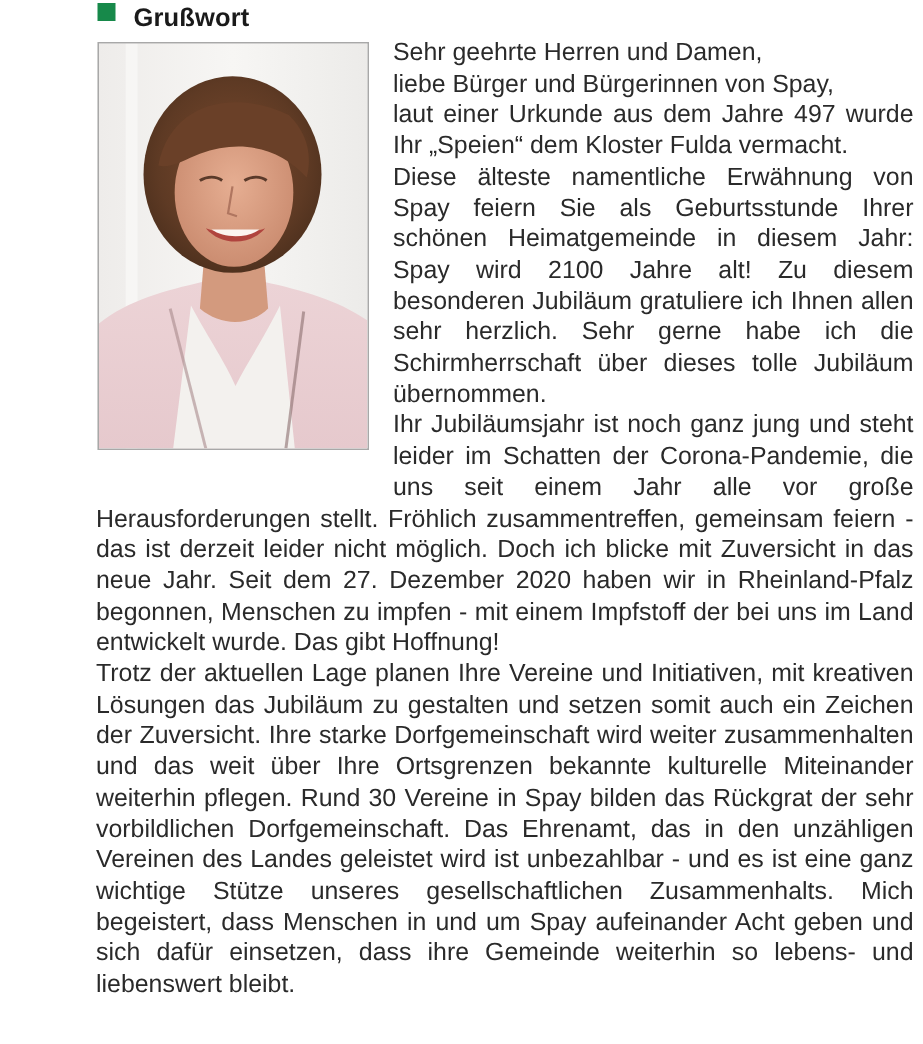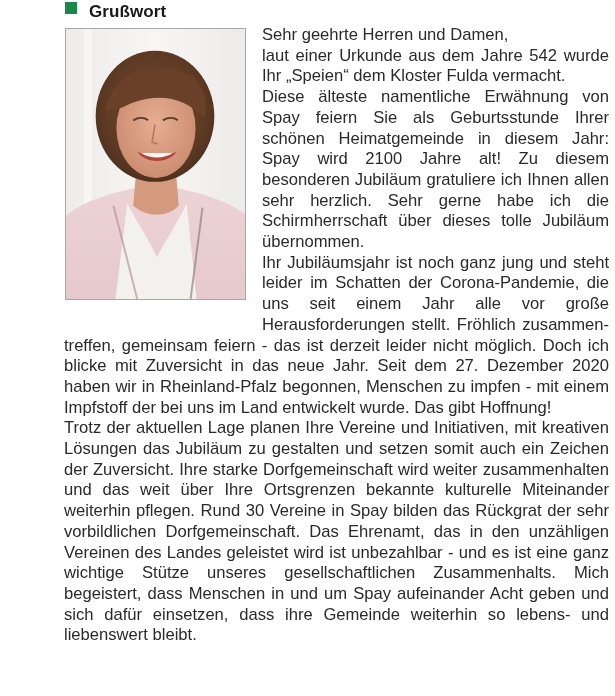--- a/index.html
+++ b/index.html
@@ -123,17 +123,18 @@
     <path d="M90 96 L87 114 L93 116" stroke="#b07660" stroke-width="1.5" fill="none"></path>
 
     <path d="M72 124 C82 136 102 136 112 124 C102 128 82 128 72 124 Z" fill="#b0443e"></path>
     <path d="M76 125 C84 131 100 131 108 125 Z" fill="#fbf4f0"></path>
   </svg>
 </div>
 
 <div class="article">
   <div class="float-spacer"></div>
   <p>Sehr geehrte Herren und Damen,</p>
-  <p>laut einer Urkunde aus dem Jahre 542 wurde Ihr „Speien“ dem Kloster Fulda ver­macht.</p>
+  <p>liebe Bürger und Bürgerinnen von Spay,</p>
+  <p>laut einer Urkunde aus dem Jahre 497 wurde Ihr „Speien“ dem Kloster Fulda ver­macht.</p>
   <p>Diese älteste namentliche Erwähnung von Spay feiern Sie als Geburtsstunde Ihrer schönen Heimatgemeinde in diesem Jahr: Spay wird 2100 Jahre alt! Zu diesem besonderen Jubiläum gratuliere ich Ihnen allen sehr herzlich. Sehr gerne habe ich die Schirmherrschaft über dieses tolle Jubi­läum übernommen.</p>
   <p>Ihr Jubiläumsjahr ist noch ganz jung und steht leider im Schatten der Corona-Pandemie, die uns seit einem Jahr alle vor große Herausforderungen stellt. Fröhlich zusammen­treffen, gemeinsam feiern - das ist derzeit leider nicht möglich. Doch ich blicke mit Zuversicht in das neue Jahr. Seit dem 27. Dezember 2020 haben wir in Rheinland-Pfalz begonnen, Menschen zu impfen - mit einem Impfstoff der bei uns im Land entwickelt wurde. Das gibt Hoffnung!</p>
   <p>Trotz der aktuellen Lage planen Ihre Vereine und Initiativen, mit kre­ativen Lösungen das Jubiläum zu gestalten und setzen somit auch ein Zeichen der Zuversicht. Ihre starke Dorfgemeinschaft wird wei­ter zusammenhalten und das weit über Ihre Ortsgrenzen bekannte kulturelle Miteinander weiterhin pflegen. Rund 30 Vereine in Spay bilden das Rückgrat der sehr vorbildlichen Dorfgemeinschaft. Das Ehrenamt, das in den unzähligen Vereinen des Landes geleistet wird ist unbezahlbar - und es ist eine ganz wichtige Stütze unseres gesellschaftlichen Zusammenhalts. Mich begeistert, dass Men­schen in und um Spay aufeinander Acht geben und sich dafür ein­setzen, dass ihre Gemeinde weiterhin so lebens- und liebenswert bleibt.</p>
 </div>
 
 </body></html>

